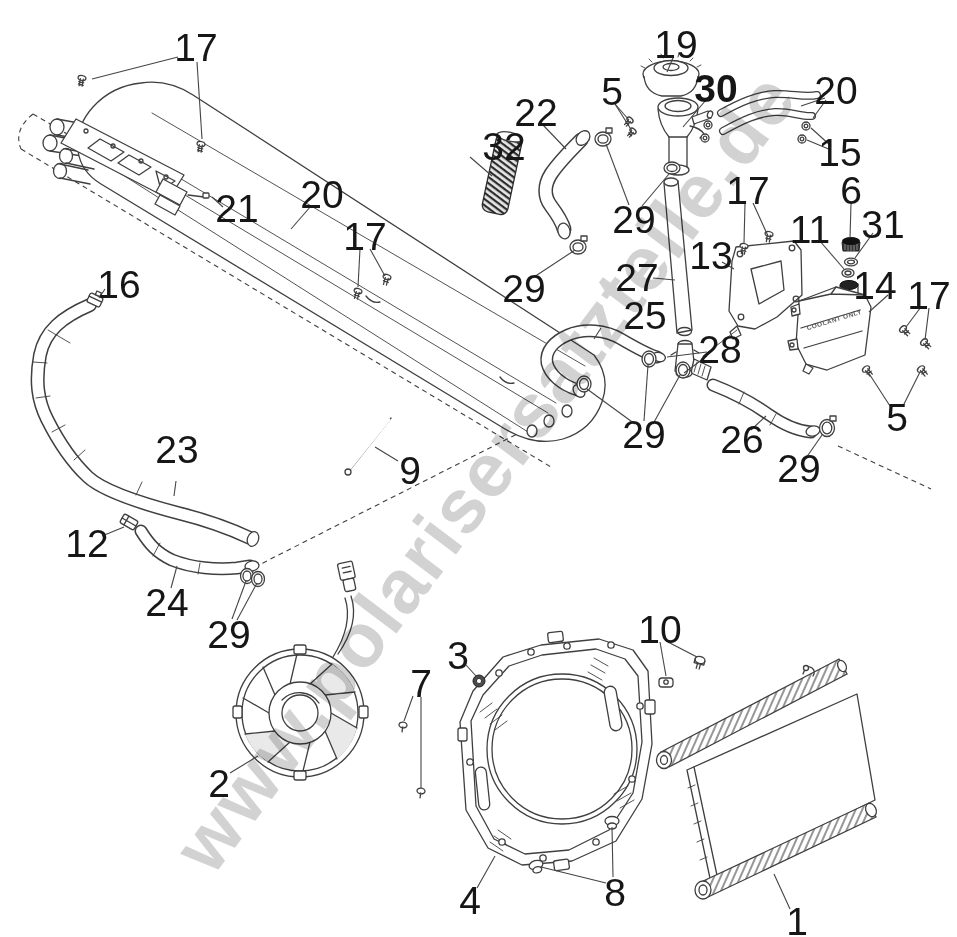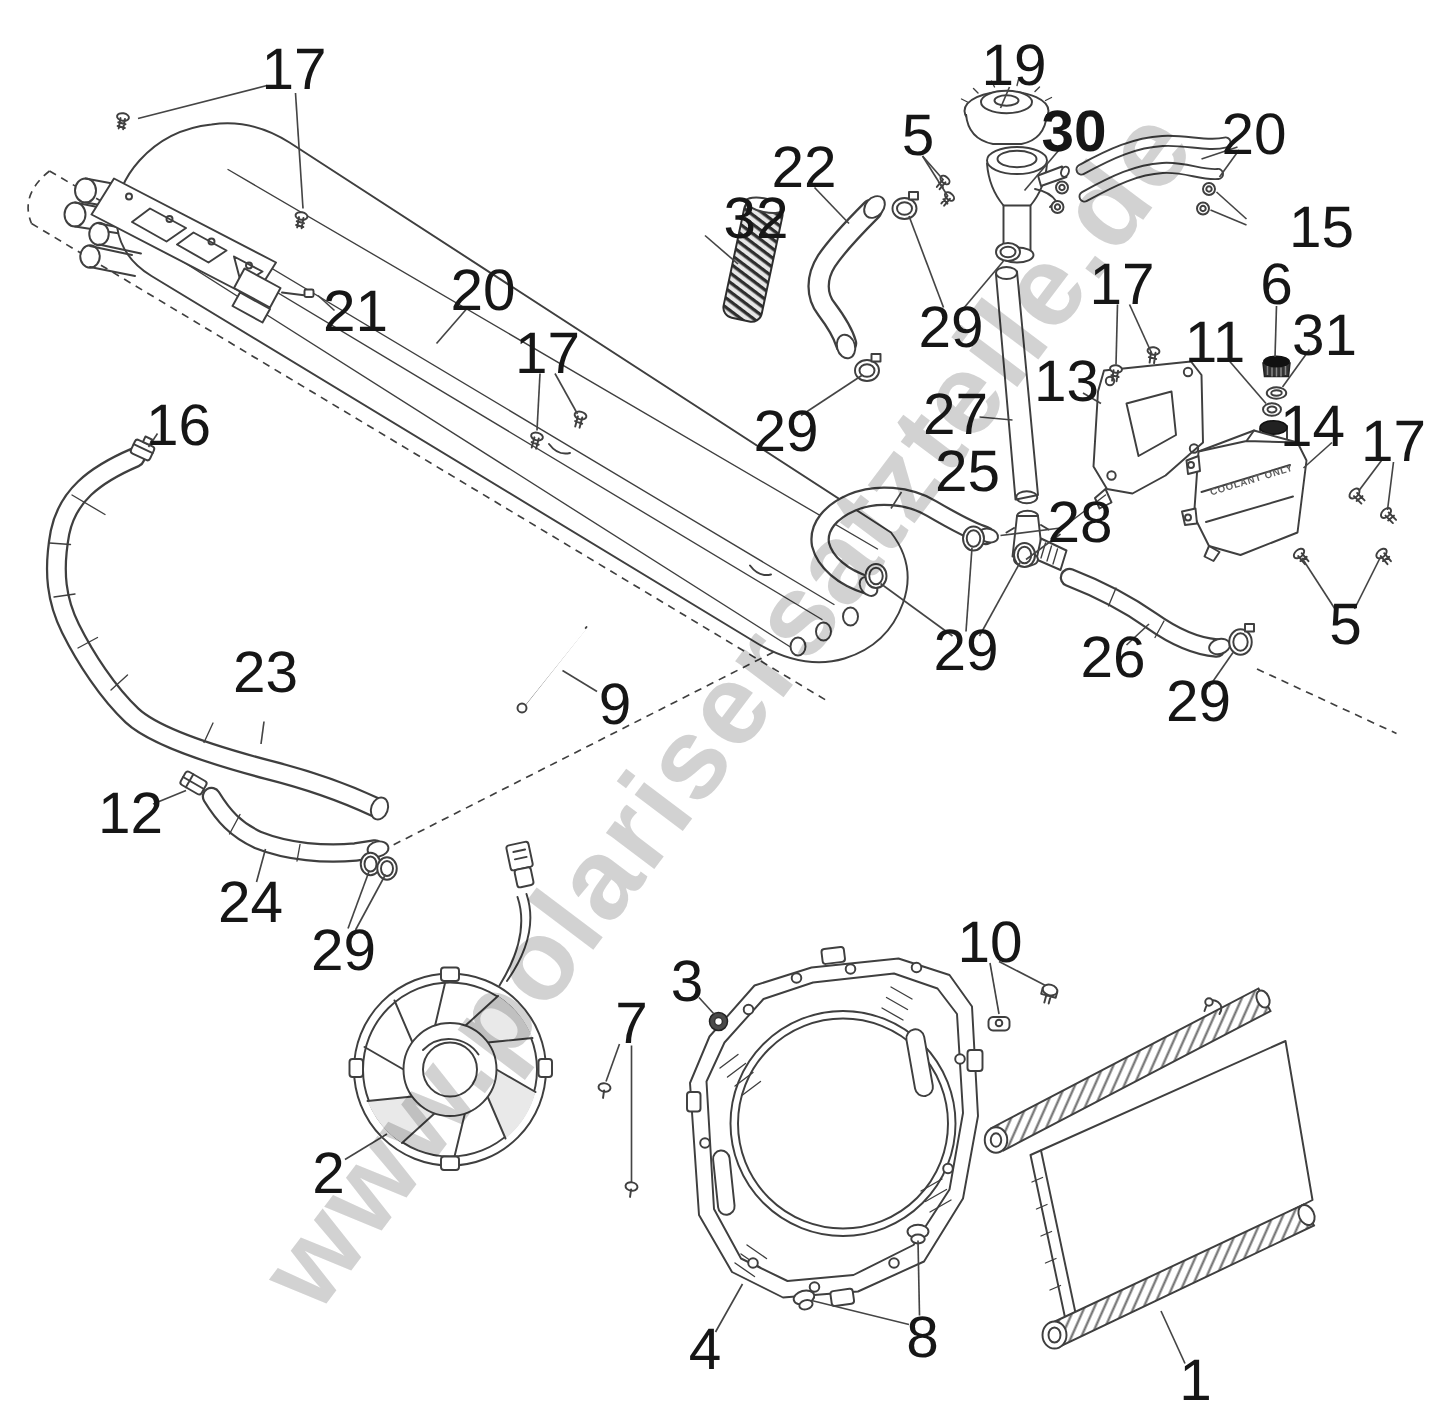--- a/index.html
+++ b/index.html
@@ -471,21 +471,21 @@
       </g>
 </svg>
 
 <div id="watermark">www.polarisersatzteile.de</div>
 <div id="labels-layer">
       <div class="part-label" style="left: 196px; top: 47px;">17</div>
       <div class="part-label" style="left: 676px; top: 44px;">19</div>
       <div class="part-label" style="left: 612px; top: 91px;">5</div>
       <div class="part-label" style="left: 716px; top: 88px; font-weight: bold;">30</div>
       <div class="part-label" style="left: 836px; top: 90px;">20</div>
-      <div class="part-label" style="left: 881px; top: 152px; text-align: right;">15</div>
+      <div class="part-label" style="left: 840px; top: 152px; text-align: right;">15</div>
       <div class="part-label" style="left: 536px; top: 112px;">22</div>
       <div class="part-label" style="left: 459px; top: 146px; margin-left: 45px;">32</div>
       <div class="part-label" style="left: 634px; top: 219px;">29</div>
       <div class="part-label" style="left: 748px; top: 190px;">17</div>
       <div class="part-label" style="left: 851px; top: 190px;">6</div>
       <div class="part-label" style="left: 810px; top: 229px;">11</div>
       <div class="part-label" style="left: 883px; top: 224px;">31</div>
       <div class="part-label" style="left: 711px; top: 255px;">13</div>
       <div class="part-label" style="left: 637px; top: 277px;">27</div>
       <div class="part-label" style="left: 875px; top: 285px;">14</div>

